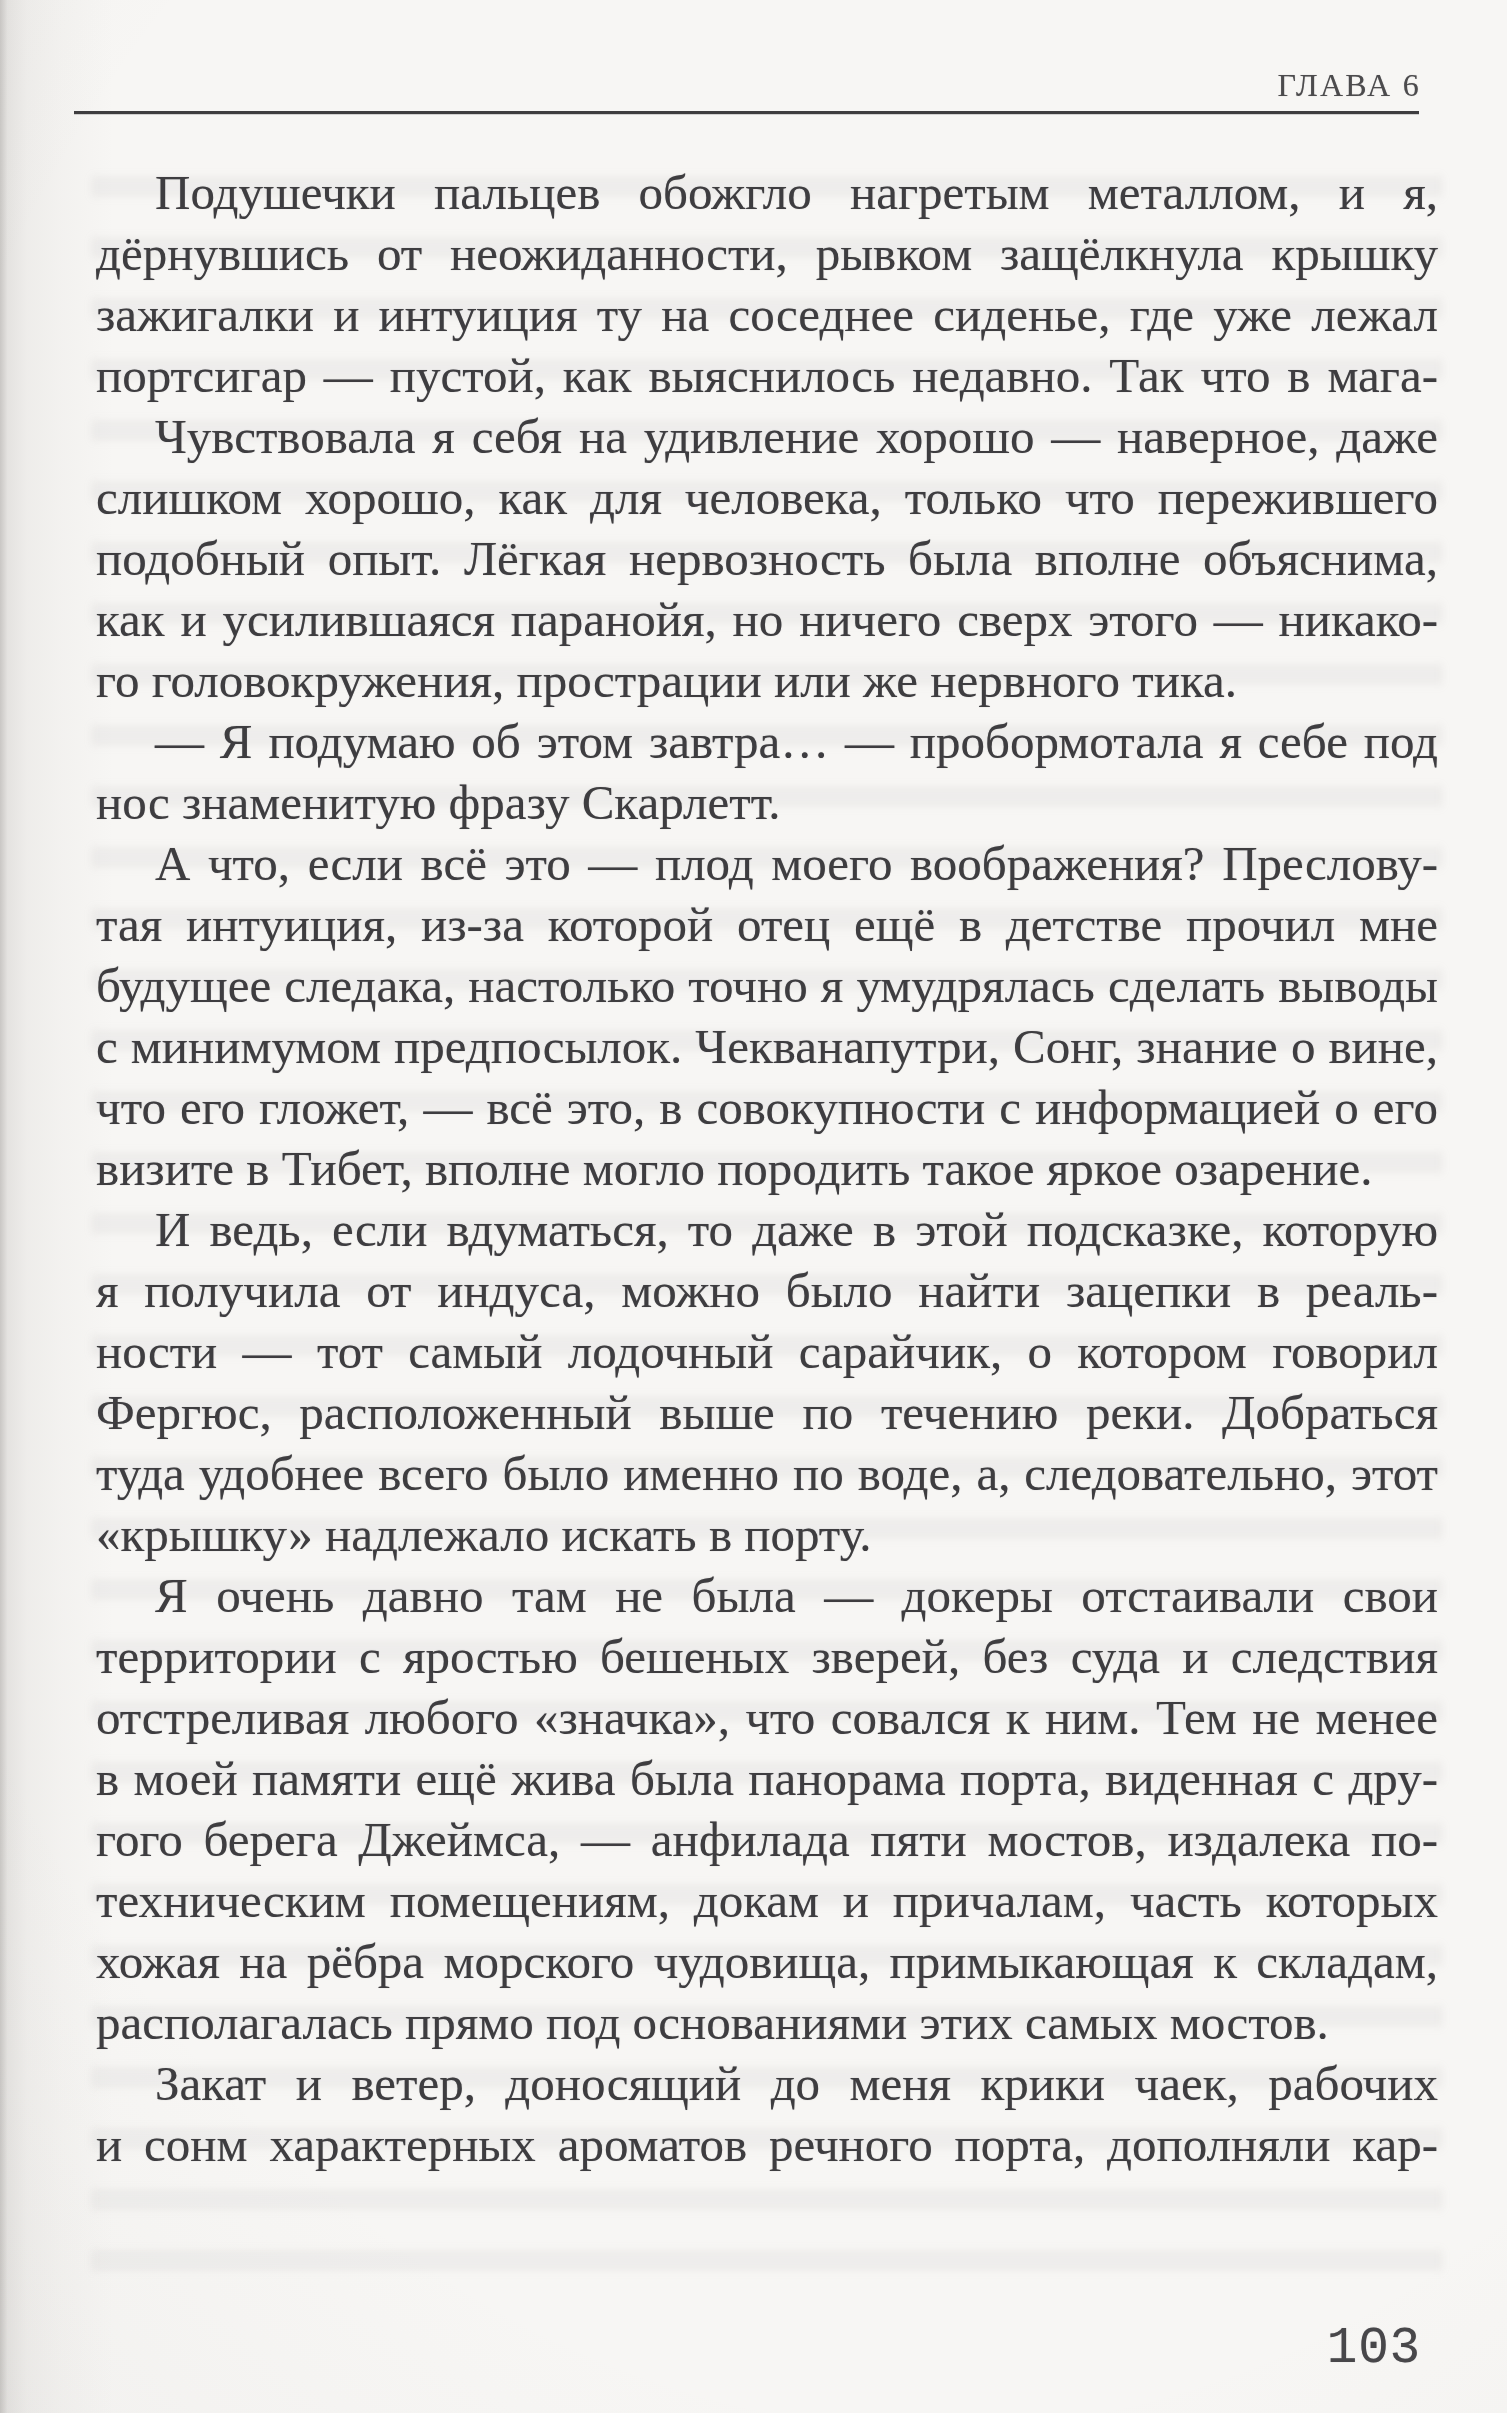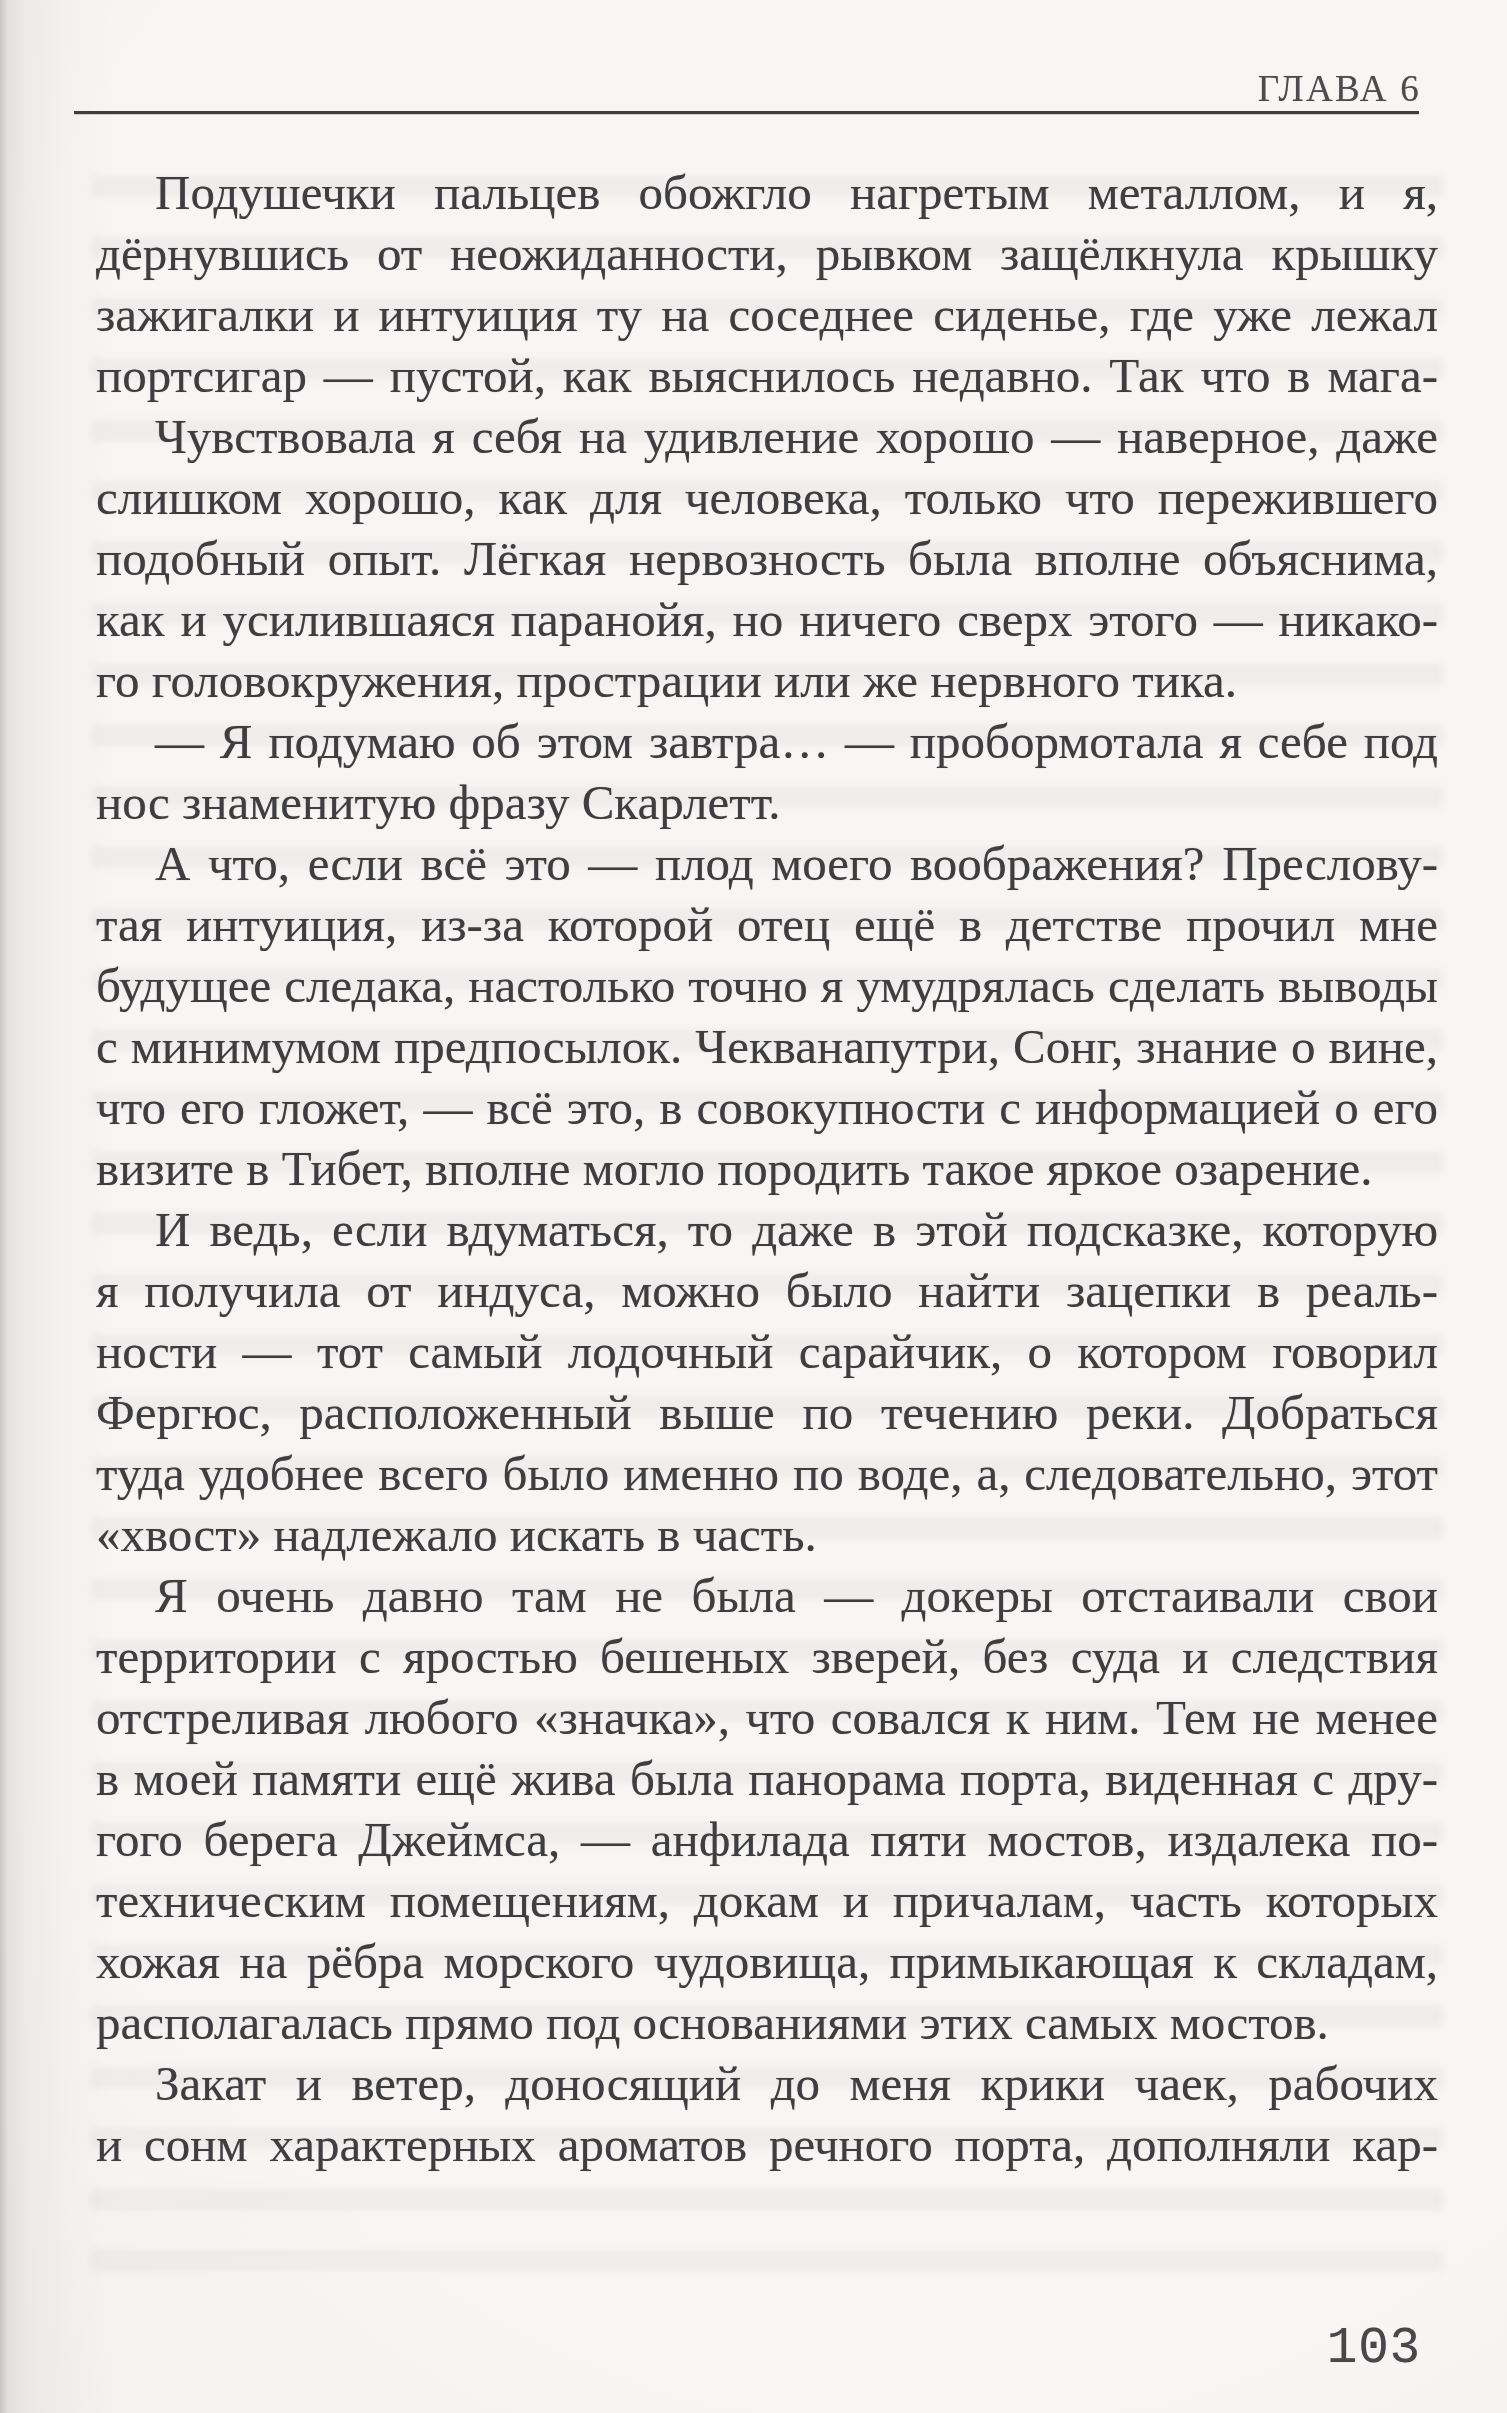--- a/index.html
+++ b/index.html
@@ -48,21 +48,21 @@
       rgba(0,0,0,0) 56px,
       rgba(0,0,0,0) 61px
     );
     filter: blur(3.8px);
     pointer-events: none;
   }
   .chapter-header {
     position: absolute;
     top: 67px;
     right: 87px;
-    font-size: 37px;
+    font-size: 32px;
     letter-spacing: 2.3px;
     color: #4c4b4d;
     text-shadow: 0 0 0.8px rgba(76, 75, 77, 0.45);
     white-space: nowrap;
   }
   .header-rule {
     position: absolute;
     top: 111px;
     left: 74px;
     width: 1345px;
@@ -136,21 +136,21 @@
         <div class="line">с минимумом предпосылок. Чекванапутри, Сонг, знание о вине,</div>
         <div class="line">что его гложет, — всё это, в совокупности с информацией о его</div>
         <div class="line endline">визите в Тибет, вполне могло породить такое яркое озарение.</div>
       </div>
       <div class="para">
         <div class="line indent">И ведь, если вдуматься, то даже в этой подсказке, которую</div>
         <div class="line">я получила от индуса, можно было найти зацепки в реаль-</div>
         <div class="line">ности — тот самый лодочный сарайчик, о котором говорил</div>
         <div class="line">Фергюс, расположенный выше по течению реки. Добраться</div>
         <div class="line">туда удобнее всего было именно по воде, а, следовательно, этот</div>
-        <div class="line endline">«хвост» надлежало искать в часть.</div>
+        <div class="line endline">«крышку» надлежало искать в порту.</div>
       </div>
       <div class="para">
         <div class="line indent">Я очень давно там не была — докеры отстаивали свои</div>
         <div class="line">территории с яростью бешеных зверей, без суда и следствия</div>
         <div class="line">отстреливая любого «значка», что совался к ним. Тем не менее</div>
         <div class="line">в моей памяти ещё жива была панорама порта, виденная с дру-</div>
         <div class="line">гого берега Джеймса, — анфилада пяти мостов, издалека по-</div>
         <div class="line">техническим помещениям, докам и причалам, часть которых</div>
         <div class="line">хожая на рёбра морского чудовища, примыкающая к складам,</div>
         <div class="line endline">располагалась прямо под основаниями этих самых мостов.</div>

